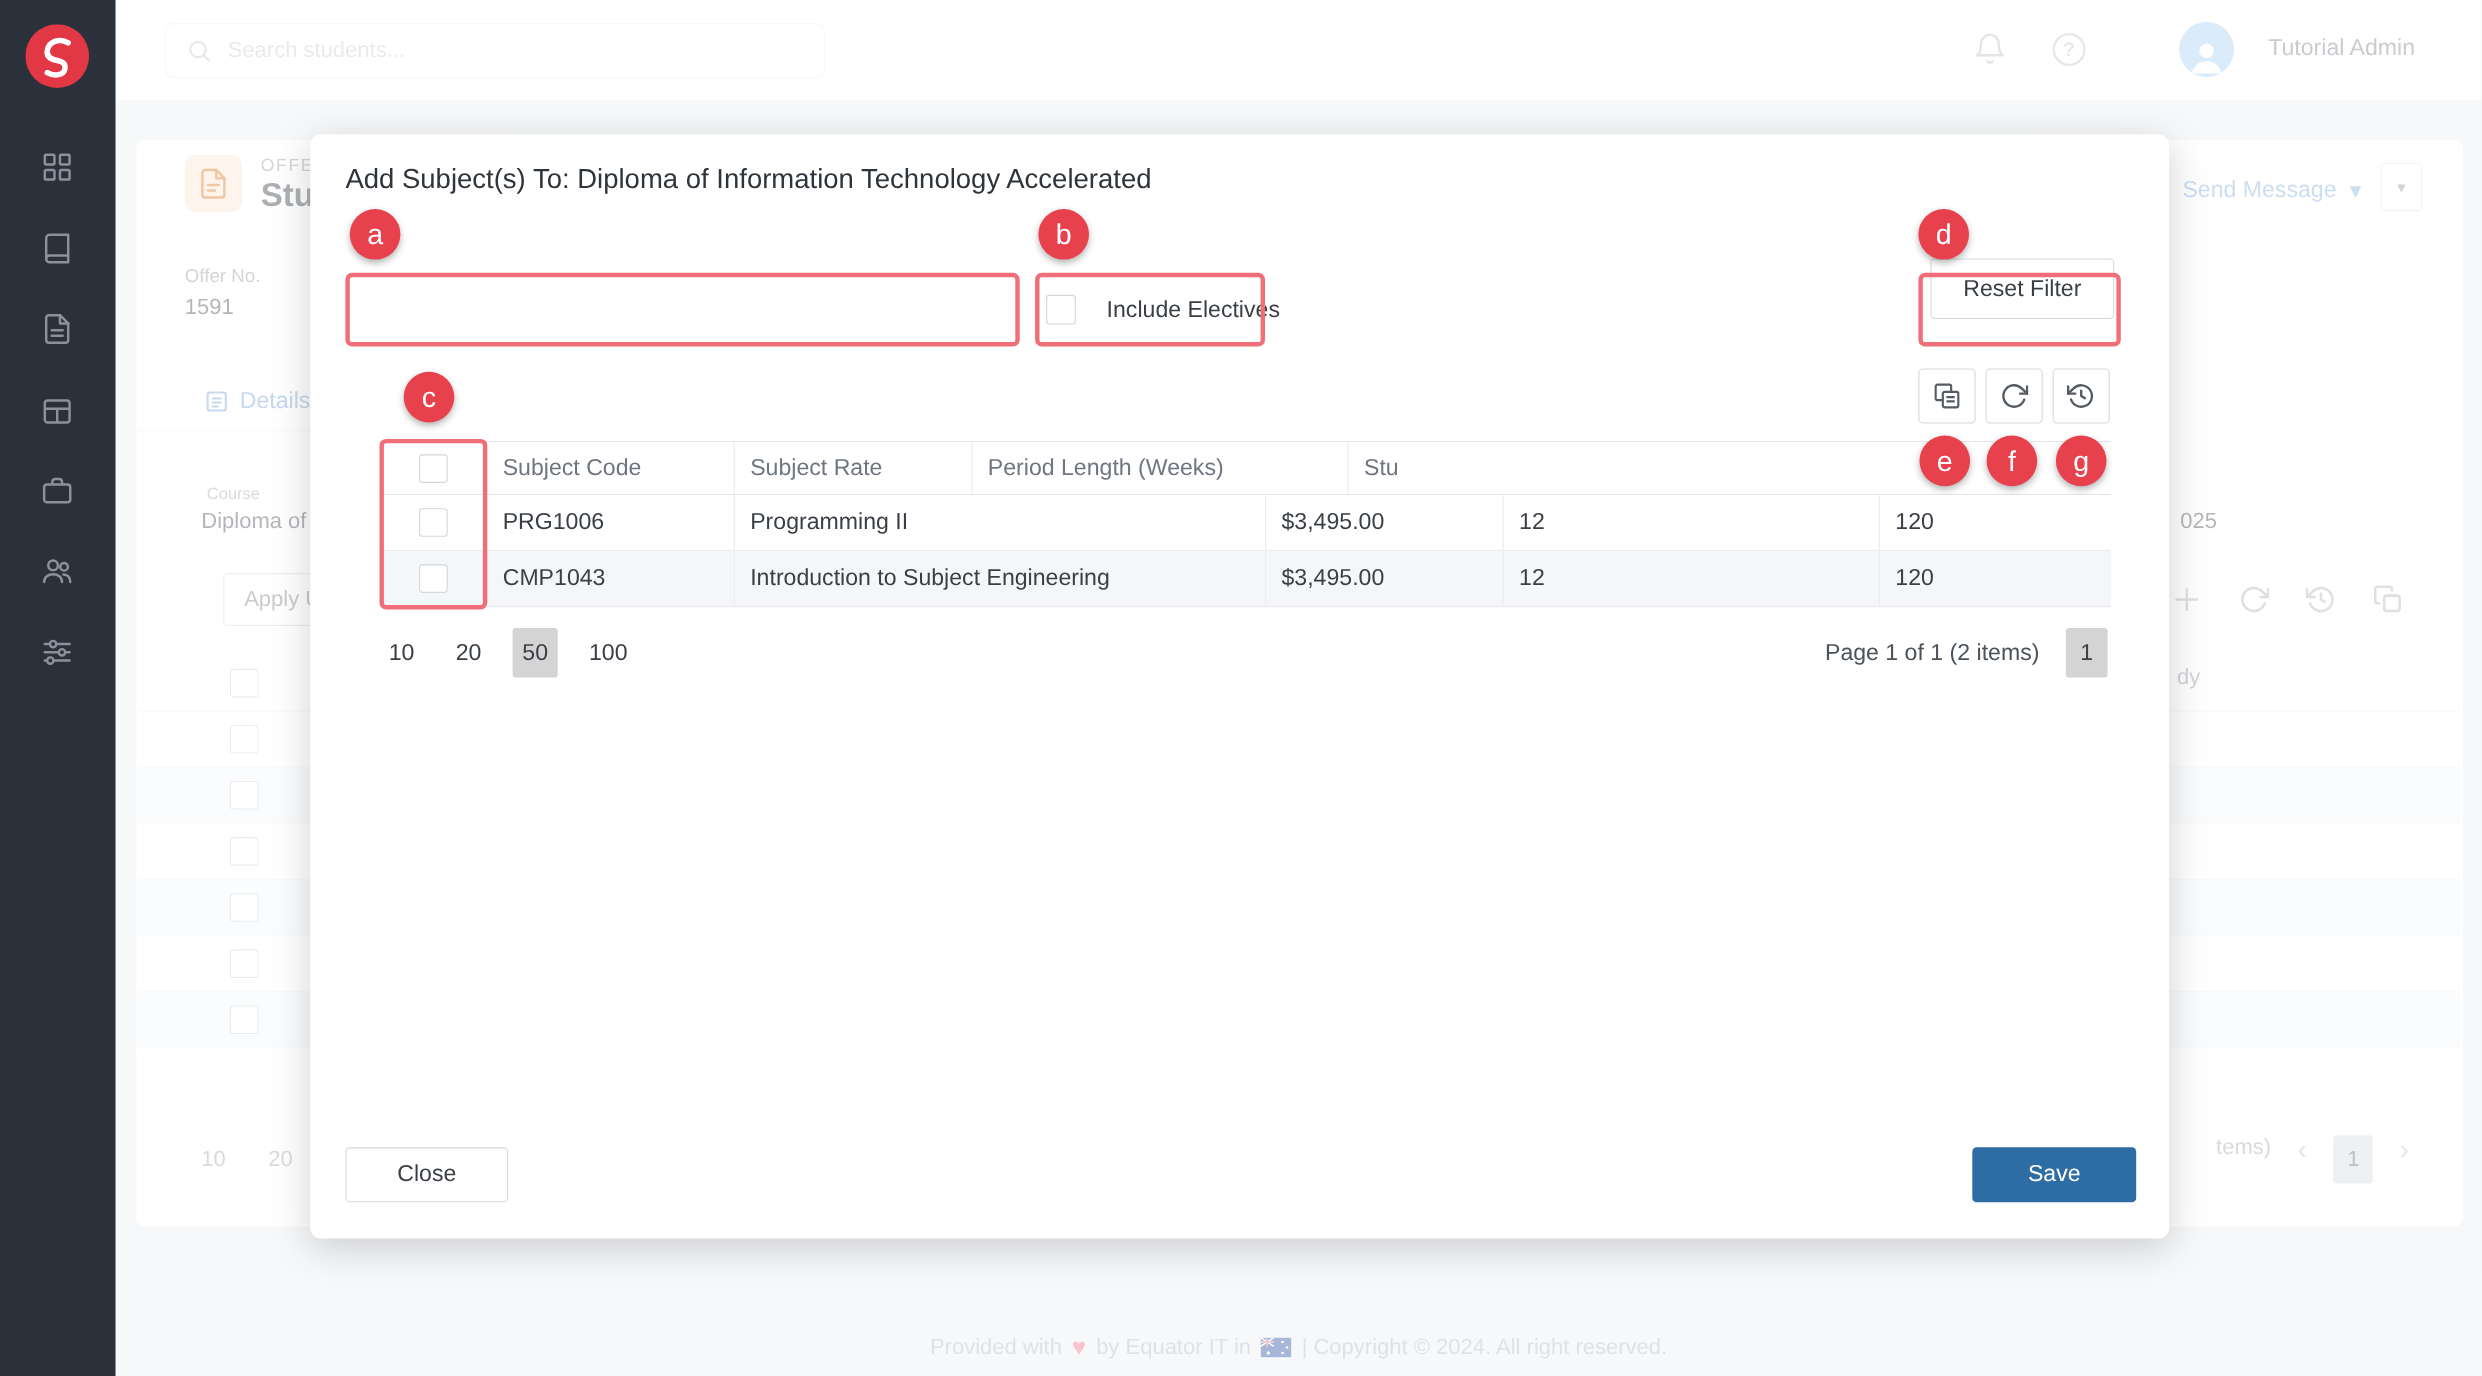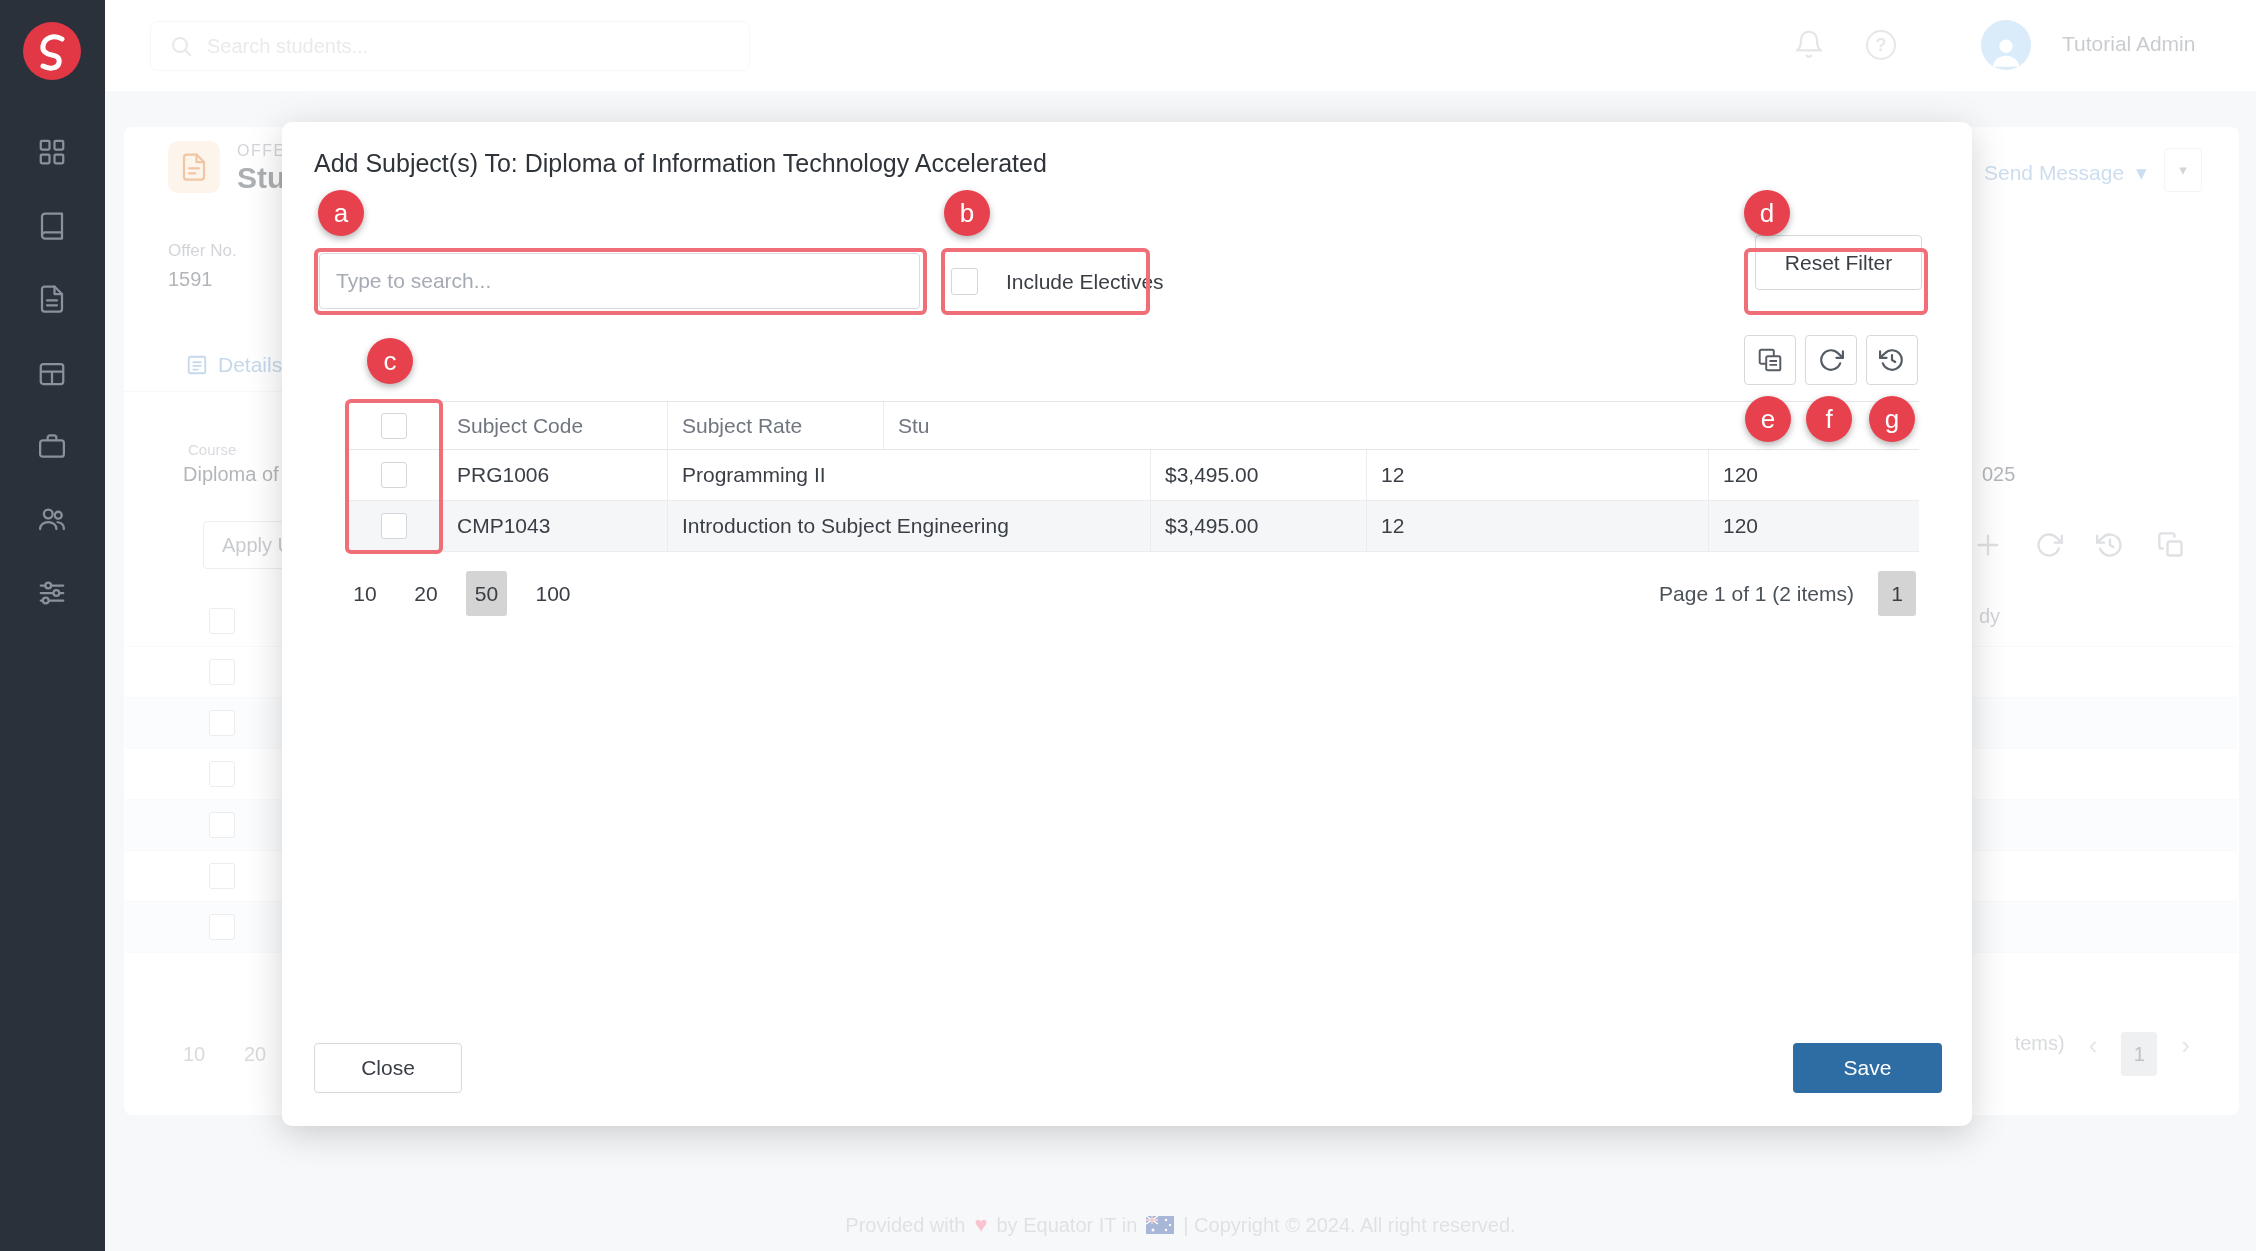--- a/index.html
+++ b/index.html
@@ -251,21 +251,20 @@
       </svg>
   </span>
   <span>| Copyright © 2024. All right reserved.</span>
 </div>
 
 <div class="overlay"></div>
 
 <div class="modal">
   <div class="m-title">Add Subject(s) To: Diploma of Information Technology Accelerated</div>
 
-  <input type="text" class="m-search" placeholder="Type to search..." style="">
 
   <div class="electives">
     <span class="cb"></span>
     <span>Include Electives</span>
   </div>
 
   <button class="btn btn-reset">Reset Filter</button>
 
   <div class="ibtn ib1">
     <svg viewBox="0 0 24 24" fill="none" stroke="currentColor" stroke-width="1.8" stroke-linejoin="round">
@@ -288,20 +287,21 @@
       </svg>
   </div>
 
   <div class="m-table">
     <div class="t-row t-head">
       <div class="t-cell cw0">
           <span class="cb"></span>
         </div>
       <div class="t-cell cw1">Subject Code</div>
       <div class="t-cell cw3">Subject Rate</div>
+      <div class="t-cell cw4">Period Length (Weeks)</div>
       <div class="t-cell cw5">Stu</div>
     </div>
     <div class="t-row t-body-row">
       <div class="t-cell cw0">
           <span class="cb"></span>
         </div>
       <div class="t-cell cw1">PRG1006</div>
       <div class="t-cell cw2">Programming II</div>
       <div class="t-cell cw3">$3,495.00</div>
       <div class="t-cell cw4">12</div>

